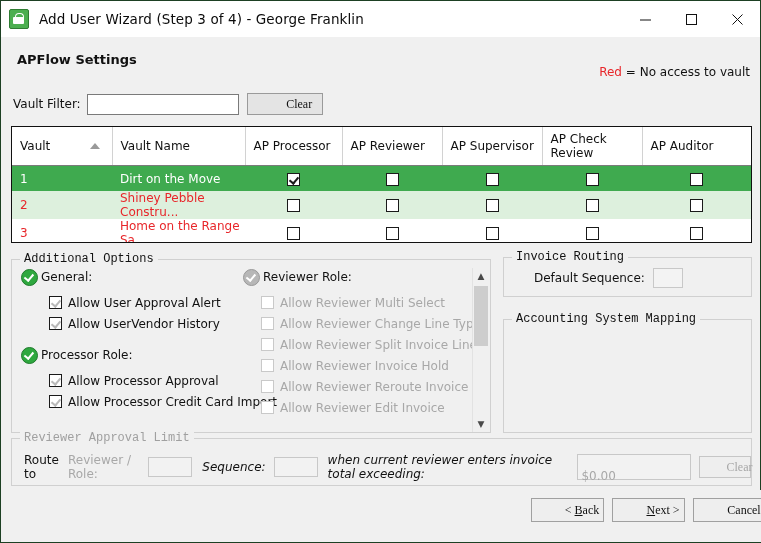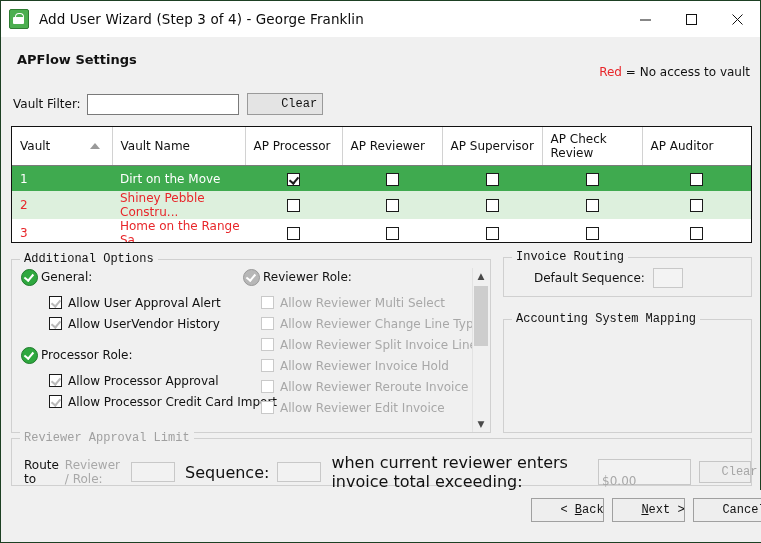--- a/index.html
+++ b/index.html
@@ -61,21 +61,21 @@
     position:absolute;left:12px;top:92px;display:flex;align-items:center;
   }
   .filter-label{font-size:12px;color:#111;margin-right:6px;}
   .filter-input{
     width:152px;height:21px;box-sizing:border-box;
     border:1px solid #7a7a7a;background:#fff;font:inherit;font-size:12px;
     padding:0 3px;color:#111;outline:none;
   }
   .btn{
     box-sizing:border-box;border:1px solid #9a9a9a;background:#e4e4e4;
-    font-family:Liberation Mono, monospace;font-size:12px;color:#111;
+    font-family:Liberation Serif, serif;font-size:12px;color:#111;
     display:inline-flex;align-items:center;justify-content:center;padding-left:35px;
   }
   .btn.disabled{color:#a6a6a6;border-color:#c6c6c6;background:#eeeeee;}
   .clear-btn{width:76px;height:22px;margin-left:8px;}
 
   
   .grid{
     position:absolute;left:10px;top:125px;width:741px;height:117px;
     box-sizing:border-box;border:1px solid #111;background:#fff;overflow:hidden;
   }
@@ -179,21 +179,21 @@
     border:1px solid #c8c8c8;background:#f3f3f3;
   }
 
   .rl-row{position:absolute;left:0;top:14px;width:100%;display:flex;align-items:center;}
   .rl-strong{margin-left:12px;font-size:12px;color:#111;}
   .rl-dim{margin-left:6px;font-size:12px;color:#a8a8a8;}
   .rl-input{
     margin-left:8px;width:44px;height:20px;box-sizing:border-box;
     border:1px solid #c8c8c8;background:#f2f2f2;
   }
-  .rl-text{margin-left:10px;font-size:16px;color:#111;}
+  .rl-text{margin-left:10px;font-size:12px;color:#111;font-style:italic;}
   .rl-money{
     margin-left:6px;width:149px;height:20px;box-sizing:border-box;
     border:1px solid #c8c8c8;background:#f2f2f2;color:#a8a8a8;
     font-family:inherit;font-size:12px;padding:12px 3px;line-height:18px;
   }
   .rl-clear{margin-left:8px;width:52px;height:22px;}
 
   
   .footer{position:absolute;left:18px;bottom:0;width:759px;height:52px;background:#f0f0f0;}
   .footer .btns{position:absolute;right:12px;top:8px;display:flex;gap:8px;}

